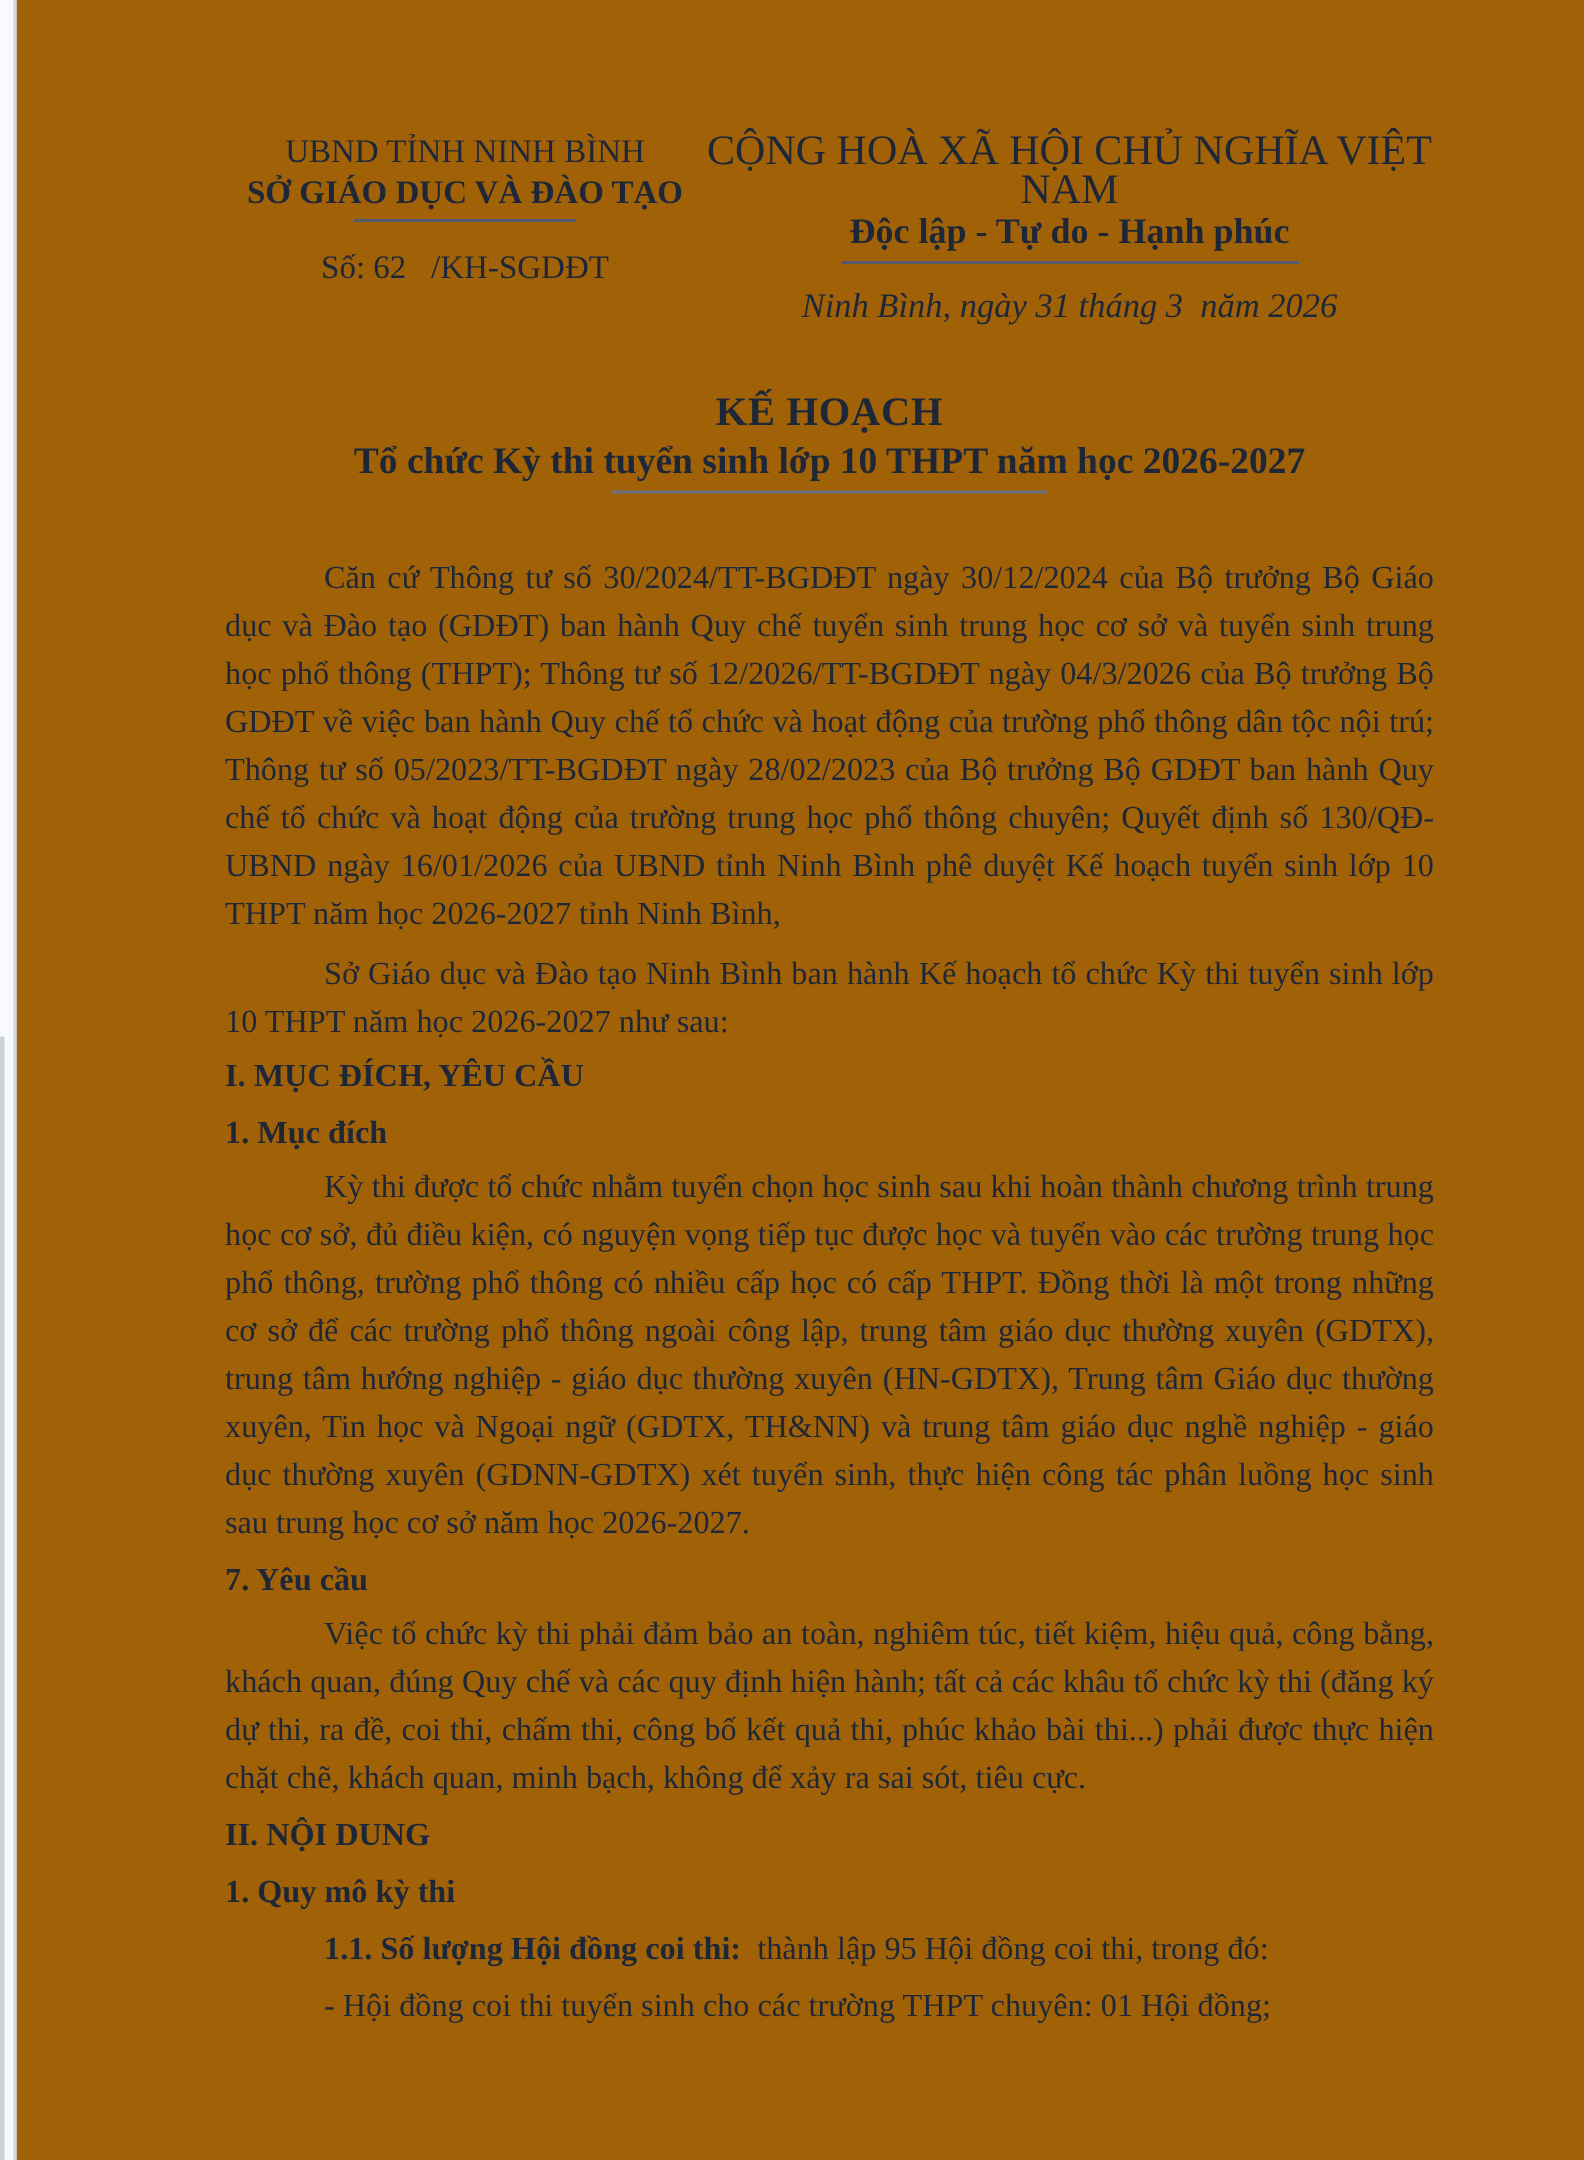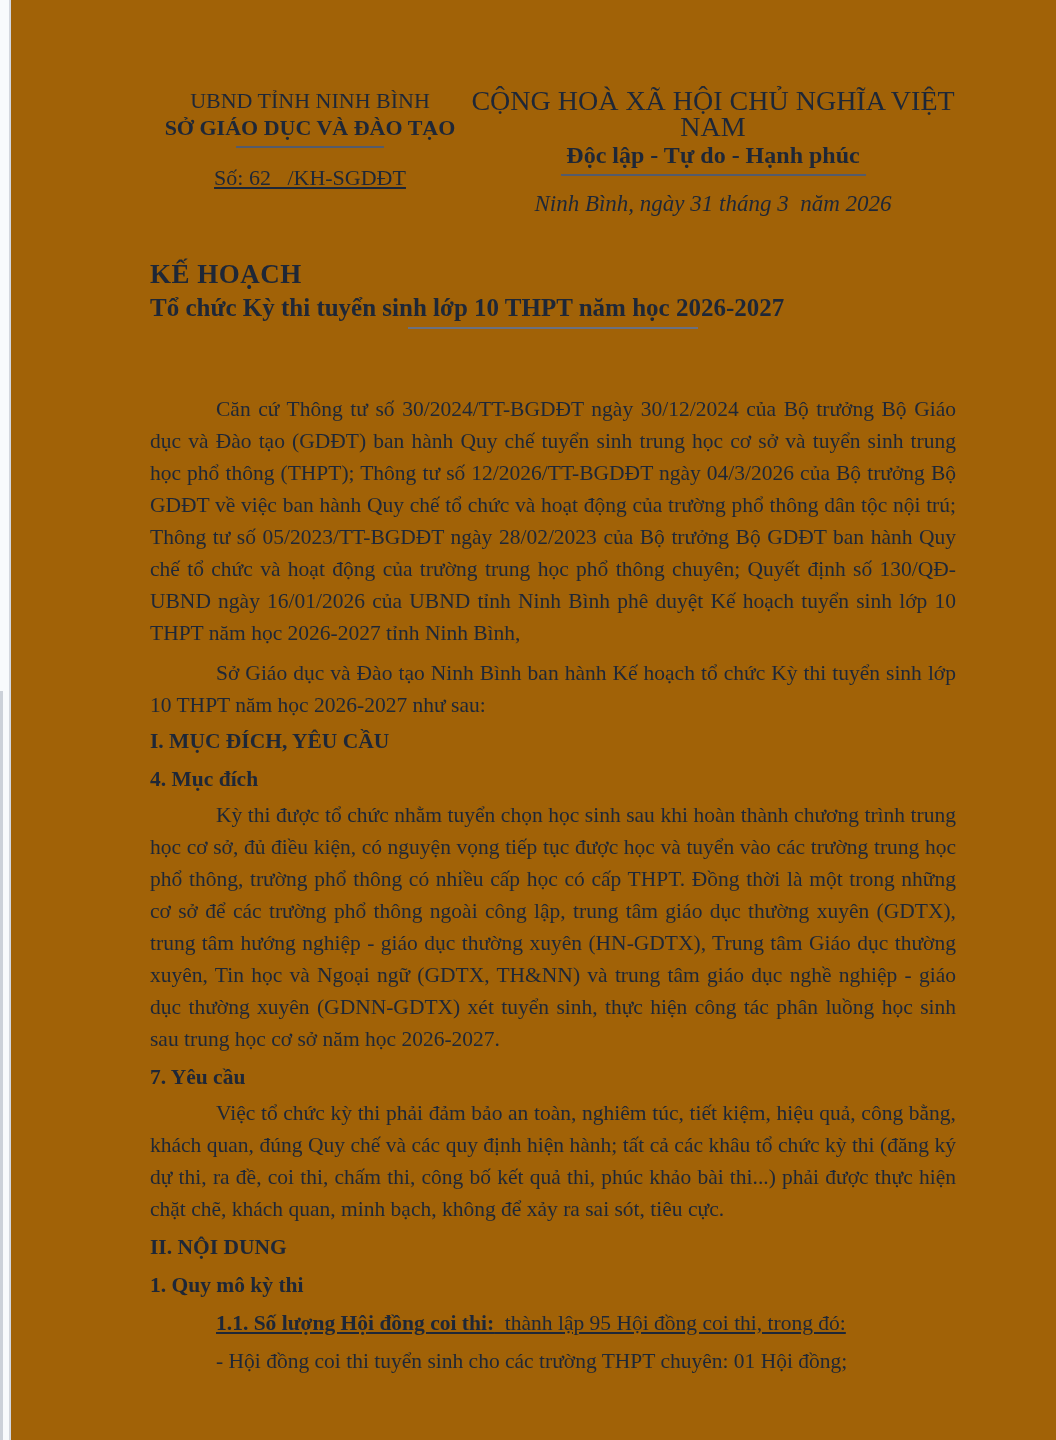--- a/index.html
+++ b/index.html
@@ -56,38 +56,38 @@
   }
   .h-national { font-size: 28px; line-height: 26px; font-weight: normal; }
   .h-motto { font-size: 24px; line-height: 30px; font-weight: bold; }
   .place-date {
     font-size: 23px;
     line-height: 28px;
     font-style: italic;
     margin-top: 14px;
     white-space: pre-wrap;
   }
-  .title-block { margin-top: 40px; text-align: left; }
+  .title-block { margin-top: 40px; text-align: center; }
   .doc-title { font-size: 27px; line-height: 32px; font-weight: bold; letter-spacing: 0.5px; }
   .doc-subtitle { font-size: 25px; line-height: 32px; font-weight: bold; margin-top: 2px; }
   .subtitle-rule { width: 290px; height: 2px; background: #6a7080; margin: 3px auto 0 auto; }
   .doc-body {
-    margin-top: 64px;
+    margin-top: 40px;
     font-size: 21.5px;
     line-height: 32px;
     text-align: justify;
   }
   .doc-body p { margin: 0; }
   .para { text-indent: 66px; }
   .mt4 { margin-top: 4px !important; }
   .mt6 { margin-top: 6px !important; }
   .mt8 { margin-top: 8px !important; }
   .hd { font-weight: bold; margin-left: 66px; text-indent: 0; text-align: left; }
   .bold { font-weight: bold; }
-  .pre { white-space: pre-wrap; text-decoration: underline; }
+  .pre { white-space: pre-wrap; }
 </style>
 </head>
 <body>
 
 <div class="page">
   <div class="scan-edge">
     <div class="scan-edge-inner"></div>
   </div>
 
   <div class="content">
@@ -110,21 +110,21 @@
     <div class="title-block">
       <div class="doc-title">KẾ HOẠCH</div>
       <div class="doc-subtitle">Tổ chức Kỳ thi tuyển sinh lớp 10 THPT năm học 2026-2027</div>
       <div class="subtitle-rule"></div>
     </div>
 
     <div class="doc-body">
       <p class="para">Căn cứ Thông tư số 30/2024/TT-BGDĐT ngày 30/12/2024 của Bộ trưởng Bộ Giáo dục và Đào tạo (GDĐT) ban hành Quy chế tuyển sinh trung học cơ sở và tuyển sinh trung học phổ thông (THPT); Thông tư số 12/2026/TT-BGDĐT ngày 04/3/2026 của Bộ trưởng Bộ GDĐT về việc ban hành Quy chế tổ chức và hoạt động của trường phổ thông dân tộc nội trú; Thông tư số 05/2023/TT-BGDĐT ngày 28/02/2023 của Bộ trưởng Bộ GDĐT ban hành Quy chế tổ chức và hoạt động của trường trung học phổ thông chuyên; Quyết định số 130/QĐ-UBND ngày 16/01/2026 của UBND tỉnh Ninh Bình phê duyệt Kế hoạch tuyển sinh lớp 10 THPT năm học 2026-2027 tỉnh Ninh Bình,</p>
       <p class="para mt8">Sở Giáo dục và Đào tạo Ninh Bình ban hành Kế hoạch tổ chức Kỳ thi tuyển sinh lớp 10 THPT năm học 2026-2027 như sau:</p>
       <p class="hd mt4">I. MỤC ĐÍCH, YÊU CẦU</p>
-      <p class="hd mt6">4. Mục đích</p>
+      <p class="hd mt6">1. Mục đích</p>
       <p class="para mt4">Kỳ thi được tổ chức nhằm tuyển chọn học sinh sau khi hoàn thành chương trình trung học cơ sở, đủ điều kiện, có nguyện vọng tiếp tục được học và tuyển vào các trường trung học phổ thông, trường phổ thông có nhiều cấp học có cấp THPT. Đồng thời là một trong những cơ sở để các trường phổ thông ngoài công lập, trung tâm giáo dục thường xuyên (GDTX), trung tâm hướng nghiệp - giáo dục thường xuyên (HN-GDTX), Trung tâm Giáo dục thường xuyên, Tin học và Ngoại ngữ (GDTX, TH&amp;NN) và trung tâm giáo dục nghề nghiệp - giáo dục thường xuyên (GDNN-GDTX) xét tuyển sinh, thực hiện công tác phân luồng học sinh sau trung học cơ sở năm học 2026-2027.</p>
       <p class="hd mt6">7. Yêu cầu</p>
       <p class="para mt4">Việc tổ chức kỳ thi phải đảm bảo an toàn, nghiêm túc, tiết kiệm, hiệu quả, công bằng, khách quan, đúng Quy chế và các quy định hiện hành; tất cả các khâu tổ chức kỳ thi (đăng ký dự thi, ra đề, coi thi, chấm thi, công bố kết quả thi, phúc khảo bài thi...) phải được thực hiện chặt chẽ, khách quan, minh bạch, không để xảy ra sai sót, tiêu cực.</p>
       <p class="hd mt6">II. NỘI DUNG</p>
       <p class="hd mt6">1. Quy mô kỳ thi</p>
       <p class="para mt6 pre"><span class="bold">1.1. Số lượng Hội đồng coi thi:</span><span>  thành lập 95 Hội đồng coi thi, trong đó:</span></p>
       <p class="para mt6">- Hội đồng coi thi tuyển sinh cho các trường THPT chuyên: 01 Hội đồng;</p>
     </div>
 
   </div>

